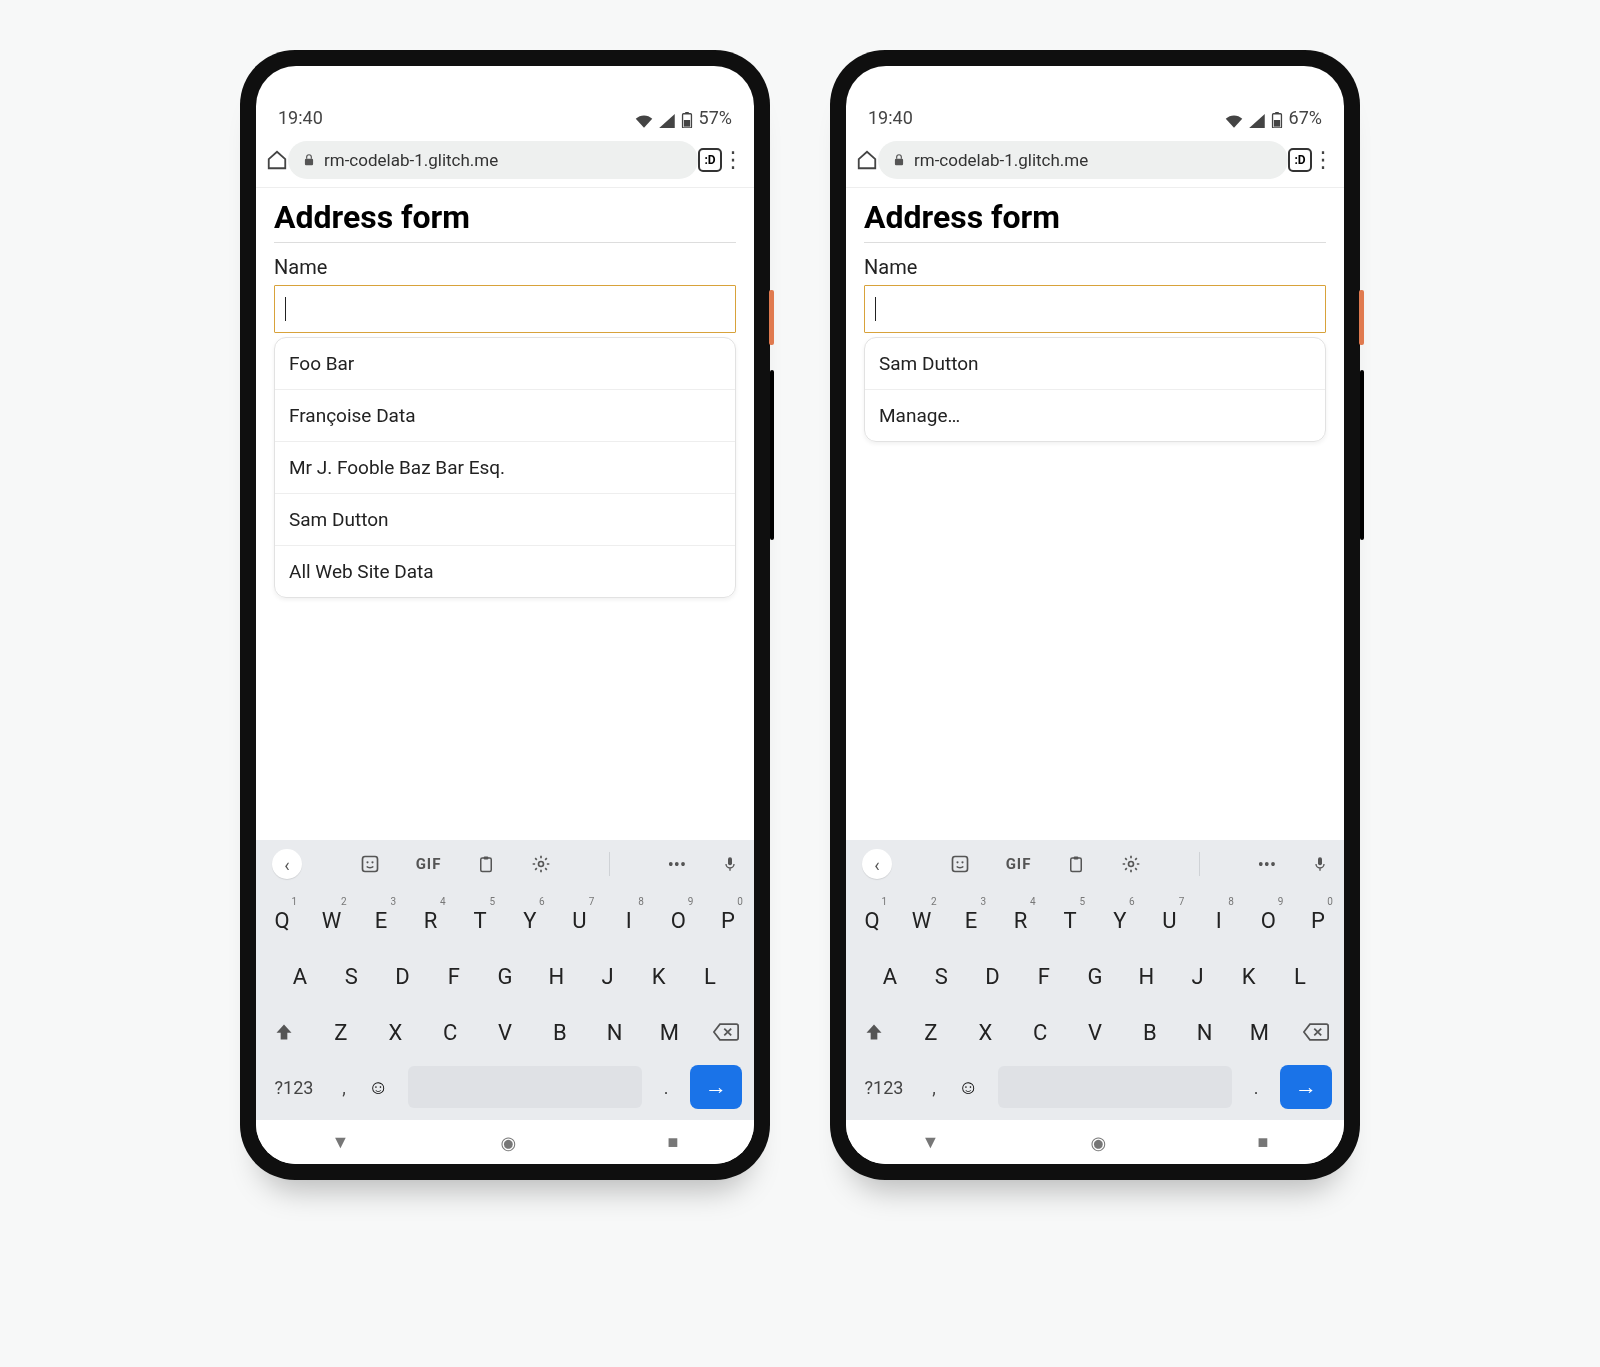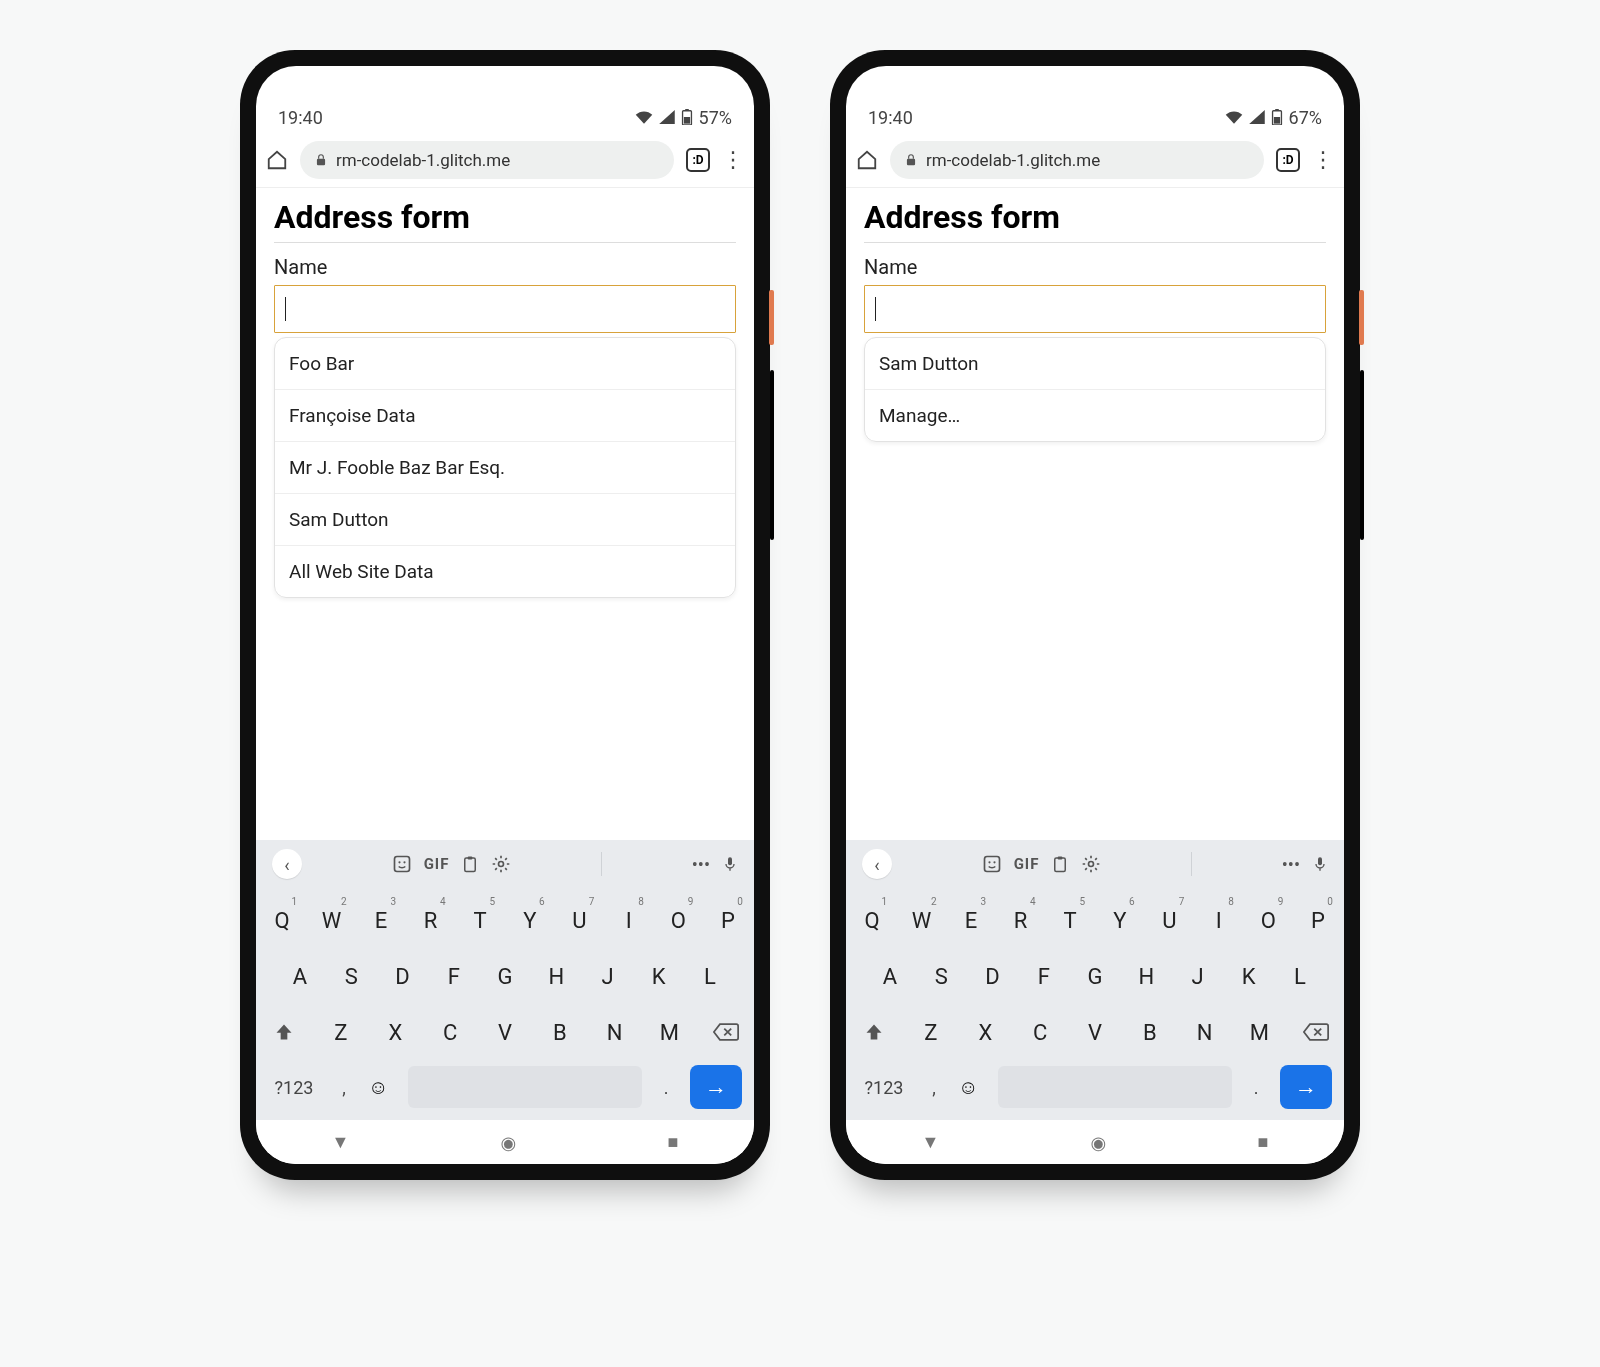--- a/index.html
+++ b/index.html
@@ -69,29 +69,28 @@
   .statusbar {
     margin-top:36px;
     height:30px;
     padding:0 22px;
     display:flex;
     align-items:center;
     justify-content:space-between;
     font-size:18px;
     color:#444;
   }
-  .statusbar .right { display:flex; gap:6px; align-items:center; }
+  .statusbar .right { display:flex; gap:6px; align-items:flex-end; }
 
   
   .browserbar {
     display:flex;
     align-items:center;
     height:56px;
     padding:0 10px;
-    gap:12px;
     border-bottom:1px solid #eee;
   }
   .home { font-size:22px; color:#444; }
   .urlpill {
     flex:1;
     background:#eef0ef;
     border-radius:26px;
     height:38px;
     display:flex;
     align-items:center;
@@ -138,21 +137,21 @@
   .suggest .item:last-child { border-bottom:none; }
 
   
   .kbwrap { background:#e9ebee; }
   .kbtool {
     height:48px; background:#e9ebee;
     display:flex;align-items:center;justify-content:space-between;
     padding:0 16px;
     font-size:18px;color:#555;
   }
-  .kbtool .grp { display:flex; gap:12px; align-items:center; }
+  .kbtool .grp { display:flex; gap:36px; align-items:center; }
   .kbtool .circ {
     width:30px;height:30px;border-radius:50%;background:#fff;
     display:flex;align-items:center;justify-content:center;
     box-shadow:0 1px 1px rgba(0,0,0,.1);
   }
   .divider { width:1px;height:24px;background:#cfd2d6; }
 
   .kb { padding:8px 6px 10px; background:#e9ebee; }
   .row { display:flex; justify-content:space-between; margin-bottom:8px; padding:0 2px; }
   .row.mid { padding:0 20px; }

